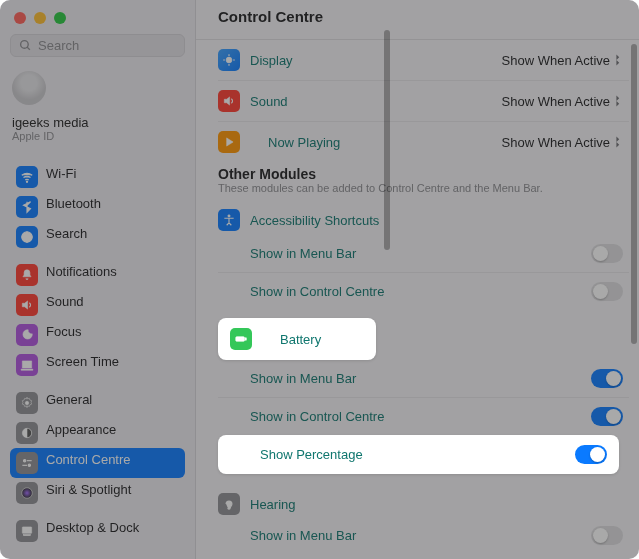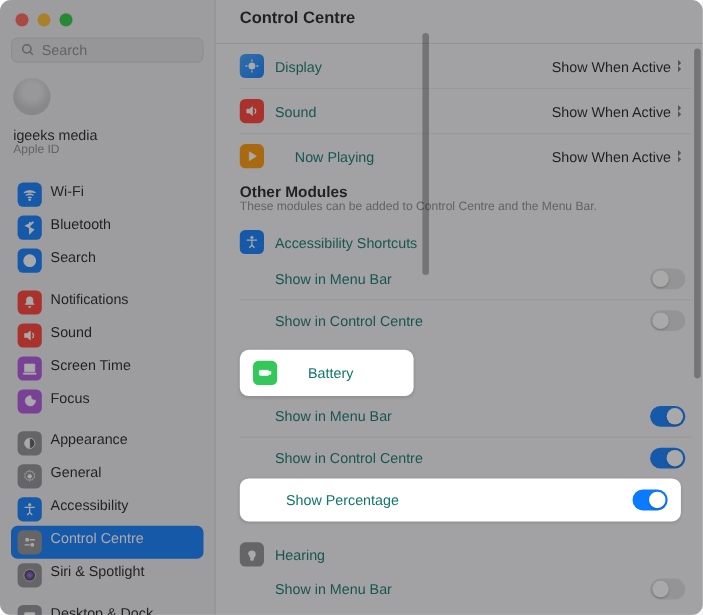--- a/index.html
+++ b/index.html
@@ -115,61 +115,52 @@
               <svg viewBox="0 0 24 24" fill="#fff">
                 <path d="M4 9v6h4l5 4V5L8 9H4z"></path>
                 <path d="M16 8a5 5 0 0 1 0 8" fill="none" stroke="#fff" stroke-width="2"></path>
               </svg>
             </div>
             <span>Sound</span>
           </div>
           <div class="item">
             <div class="ic bg-purple wh">
               <svg viewBox="0 0 24 24" fill="#fff">
+                <path d="M14 3a8 8 0 1 0 7 7 6 6 0 0 1-7-7z"></path>
+              </svg>
+            </div>
+            <span>Focus</span>
+          </div>
+          <div class="item">
+            <div class="ic bg-purple wh">
+              <svg viewBox="0 0 24 24" fill="#fff">
                 <path d="M4 5h16v12H4zM2 19h20v2H2z"></path>
               </svg>
             </div>
             <span>Screen Time</span>
           </div>
-          <div class="item">
-            <div class="ic bg-purple wh">
-              <svg viewBox="0 0 24 24" fill="#fff">
-                <path d="M14 3a8 8 0 1 0 7 7 6 6 0 0 1-7-7z"></path>
-              </svg>
-            </div>
-            <span>Focus</span>
-          </div>
         </div>
       <div class="group" id="g3">
+          <div class="item">
+            <div class="ic bg-grey wh">
+              <svg viewBox="0 0 24 24" fill="#fff">
+                <circle cx="12" cy="12" r="3"></circle>
+                <path d="M12 2l1 3 3-1 1 3 3 1-1 3 1 3-3 1-1 3-3-1-1 3-1-3-3 1-1-3-3-1 1-3-1-3 3-1 1-3 3 1z" fill="none" stroke="#fff" stroke-width="1"></path>
+              </svg>
+            </div>
+            <span>General</span>
+          </div>
           <div class="item">
             <div class="ic bg-grey wh">
               <svg viewBox="0 0 24 24" fill="#fff">
                 <circle cx="12" cy="12" r="8"></circle>
                 <path d="M12 4a8 8 0 0 1 0 16z" fill="#555"></path>
               </svg>
             </div>
             <span>Appearance</span>
-          </div>
-          <div class="item">
-            <div class="ic bg-grey wh">
-              <svg viewBox="0 0 24 24" fill="#fff">
-                <circle cx="12" cy="12" r="3"></circle>
-                <path d="M12 2l1 3 3-1 1 3 3 1-1 3 1 3-3 1-1 3-3-1-1 3-1-3-3 1-1-3-3-1 1-3-1-3 3-1 1-3 3 1z" fill="none" stroke="#fff" stroke-width="1"></path>
-              </svg>
-            </div>
-            <span>General</span>
-          </div>
-          <div class="item">
-            <div class="ic bg-blue wh">
-              <svg viewBox="0 0 24 24" fill="#fff">
-                <circle cx="12" cy="5" r="2"></circle>
-                <path d="M4 9h16M12 9v8m-4 4 4-4 4 4" stroke="#fff" stroke-width="2" fill="none"></path>
-              </svg>
-            </div>
-            <span>Accessibility</span>
           </div>
           <div class="item selected">
             <div class="ic bg-grey wh">
               <svg viewBox="0 0 24 24" fill="none" stroke="#fff" stroke-width="2">
                 <circle cx="8" cy="8" r="2"></circle>
                 <line x1="12" y1="8" x2="20" y2="8"></line>
                 <circle cx="16" cy="16" r="2"></circle>
                 <line x1="4" y1="16" x2="12" y2="16"></line>
               </svg>
             </div>

